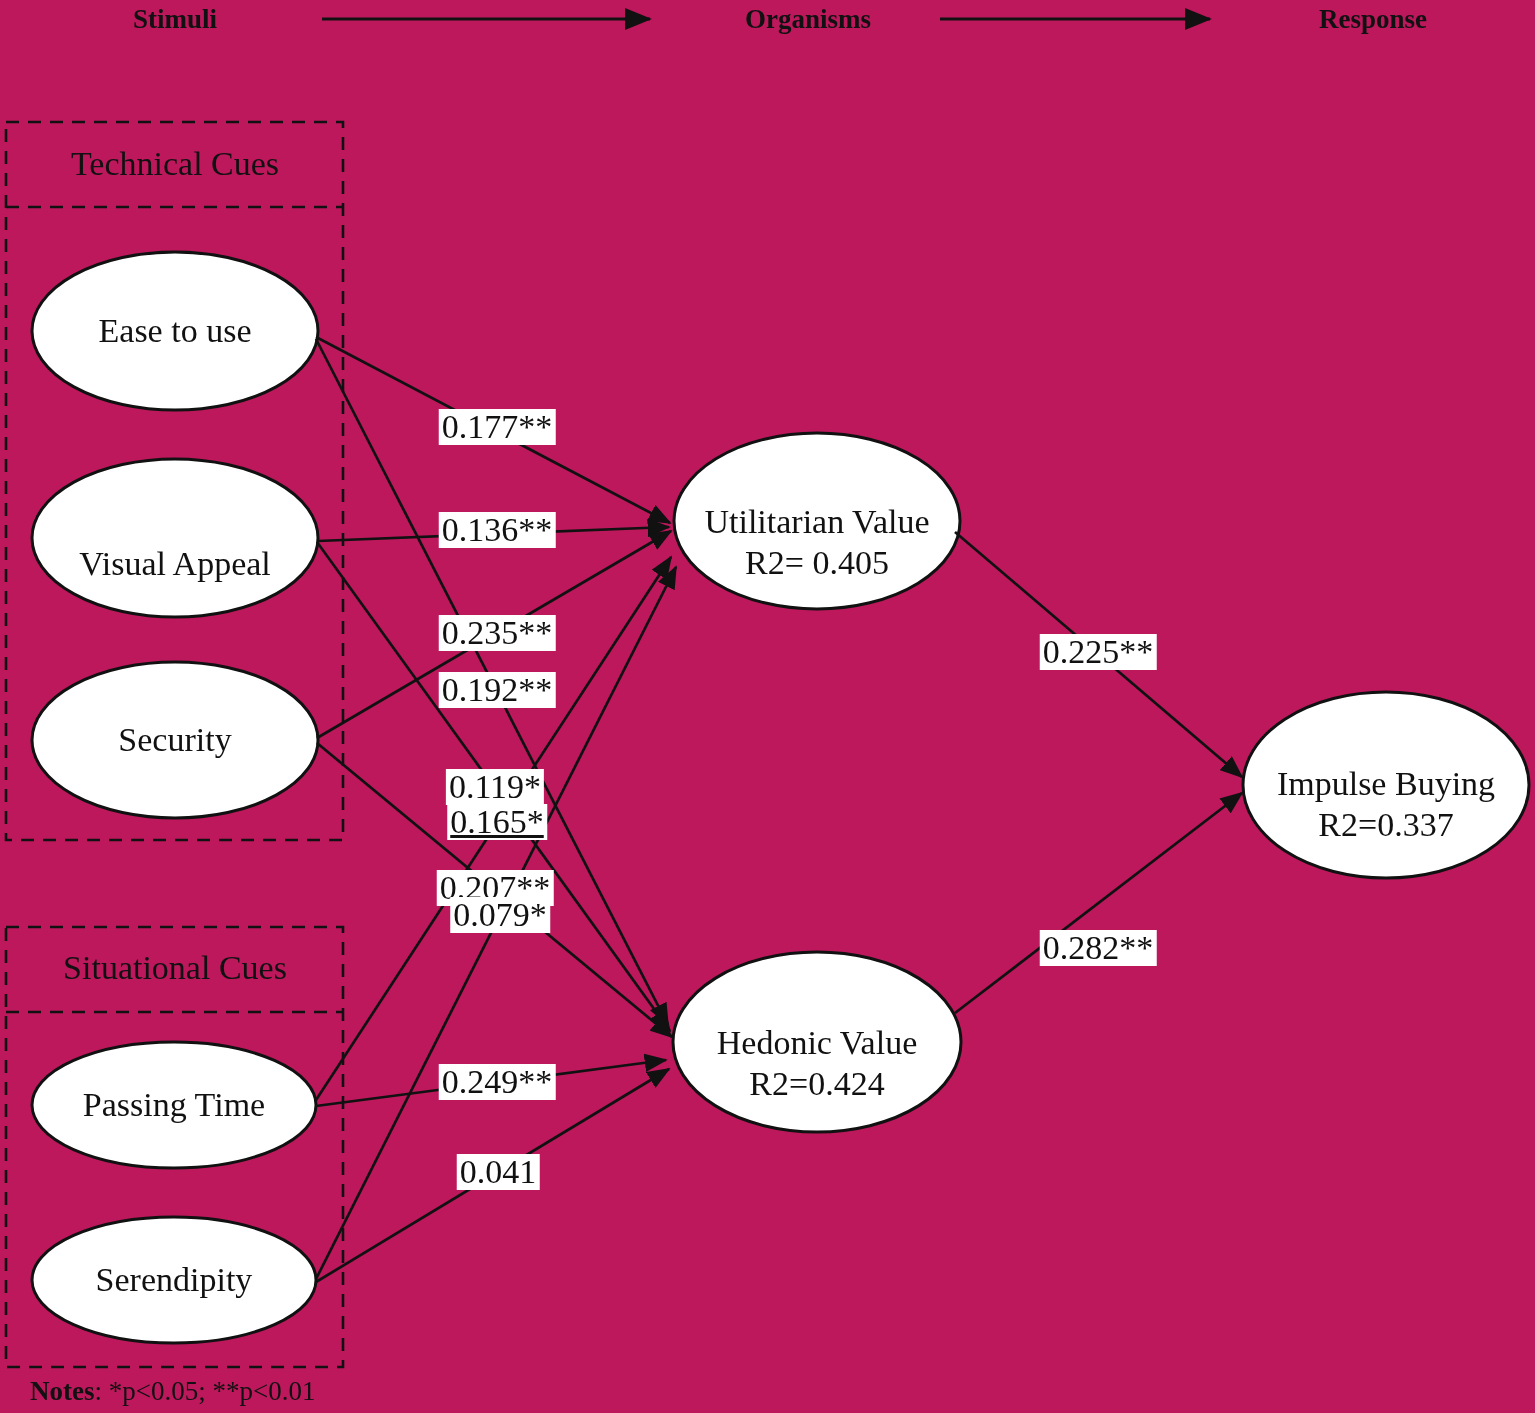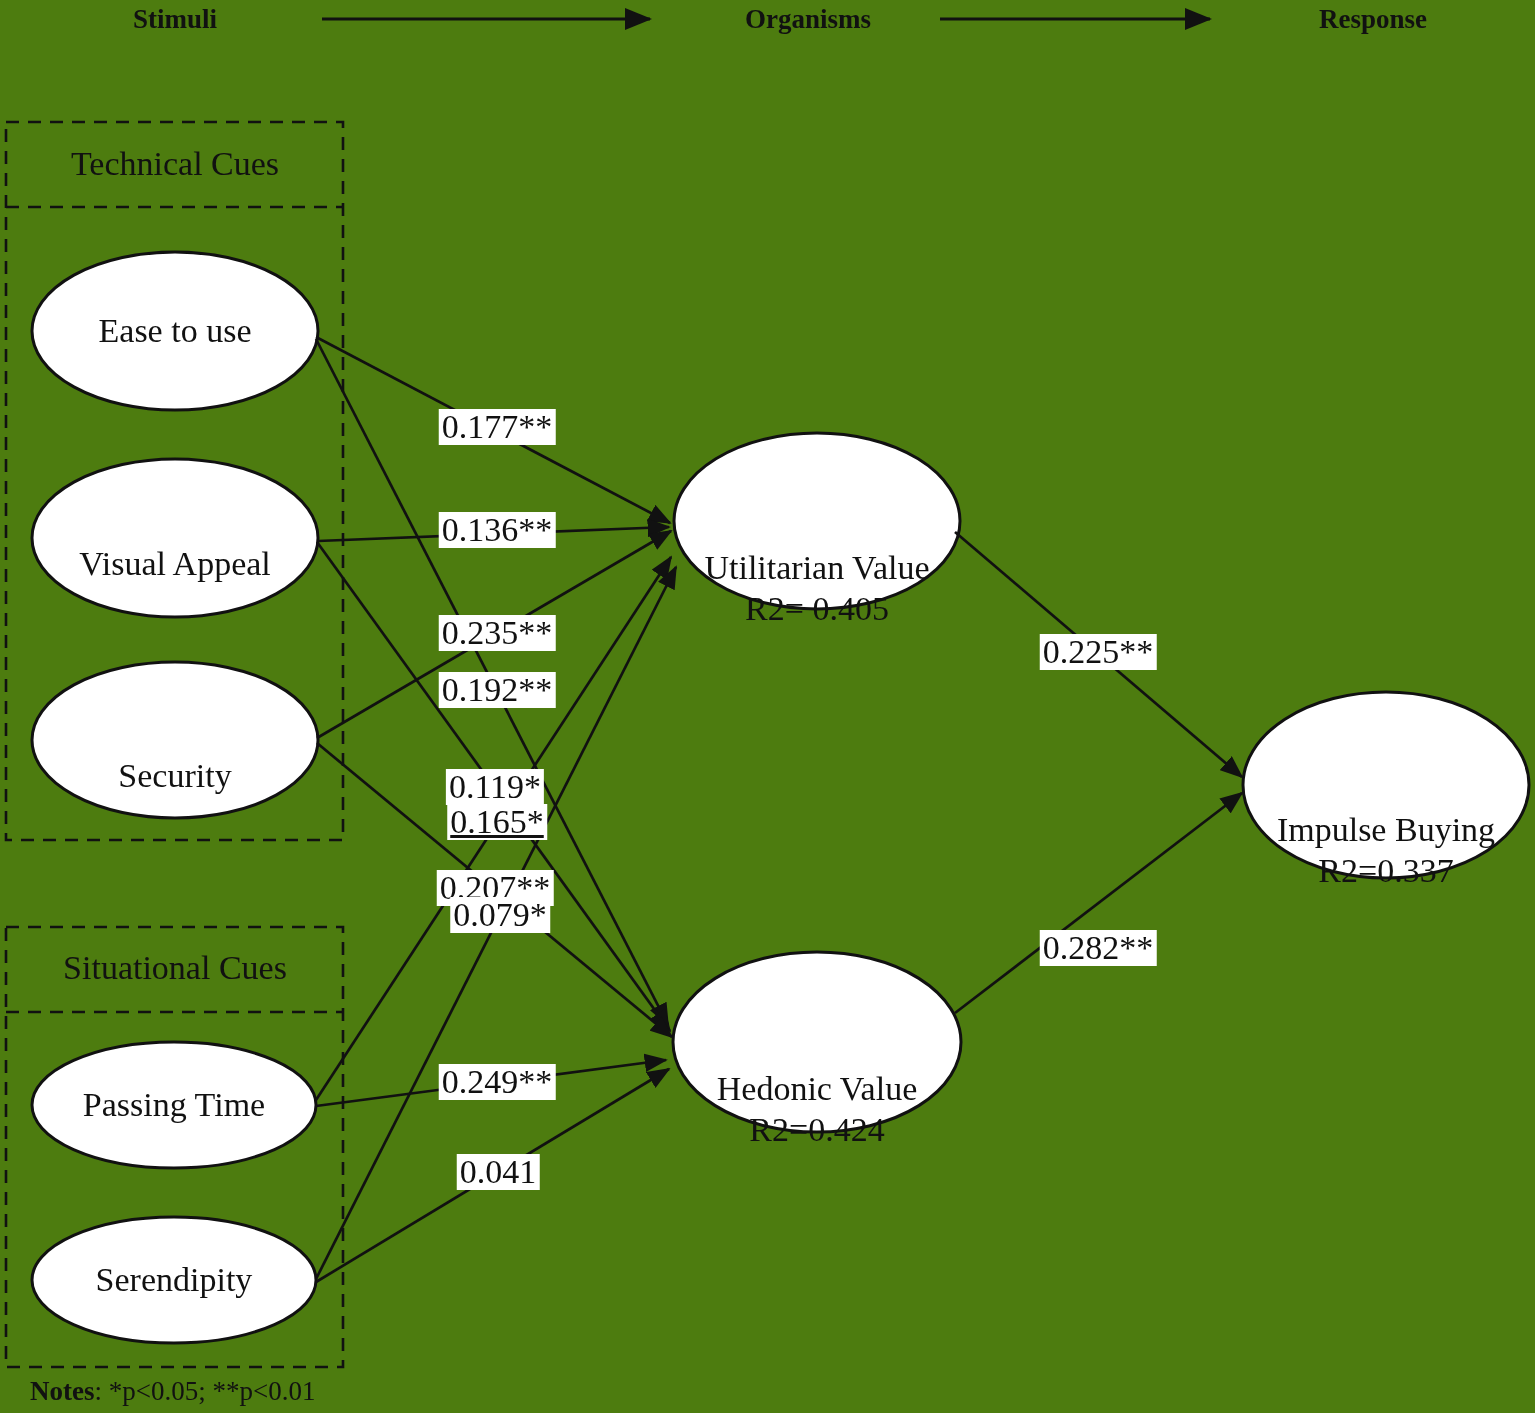--- a/index.html
+++ b/index.html
@@ -1,40 +1,40 @@
 <!DOCTYPE html>
 <html><head>
 <meta charset="utf-8">
 <style>
   html, body { margin: 0; padding: 0; background: #ffffff; }
   #canvas {
     position: relative;
     width: 1535px;
     height: 1413px;
-    background: #4d7c0f;
+    background: #be185d;
     font-family: "Liberation Serif", "DejaVu Serif", serif;
     color: #111111;
     overflow: hidden;
   }
   #diagram-svg { position: absolute; left: 0; top: 0; }
   .lbl {
     position: absolute;
     transform: translate(-50%, -50%);
     white-space: nowrap;
     font-size: 34px;
     line-height: 1.0;
     color: #111111;
     text-align: center;
   }
   .coef {
     background: #ffffff;
     padding: 1px 3px;
   }
   .hdr { font-weight: bold; font-size: 27px; }
-  .node-text { line-height: 41px; margin-top: 46px; }
+  .node-text { line-height: 41px; }
   .notes-line {
     position: absolute;
     left: 30px;
     top: 1376px;
     font-size: 27px;
     white-space: nowrap;
   }
   .notes-line b { font-weight: bold; }
 </style>
 </head>
@@ -82,21 +82,21 @@
 
   <div class="lbl hdr" style="left:175px; top:19px;">Stimuli</div>
   <div class="lbl hdr" style="left:808px; top:19px;">Organisms</div>
   <div class="lbl hdr" style="left:1373px; top:19px;">Response</div>
 
   <div class="lbl" style="left:175px; top:164px;">Technical Cues</div>
   <div class="lbl" style="left:175px; top:968px;">Situational Cues</div>
 
   <div class="lbl" style="left:175px; top:331px;">Ease to use</div>
   <div class="lbl" style="left:175px; top:564px;">Visual Appeal</div>
-  <div class="lbl" style="left:175px; top:740px;margin-top:36px;">Security</div>
+  <div class="lbl" style="left:175px; top:740px;">Security</div>
   <div class="lbl" style="left:174px; top:1105px;">Passing Time</div>
   <div class="lbl" style="left:174px; top:1280px;">Serendipity</div>
 
   <div class="lbl node-text" style="left:817px; top:542px;">
     <div>Utilitarian Value</div>
     <div>R2= 0.405</div>
   </div>
   <div class="lbl node-text" style="left:817px; top:1063px;">
     <div>Hedonic Value</div>
     <div>R2=0.424</div>

